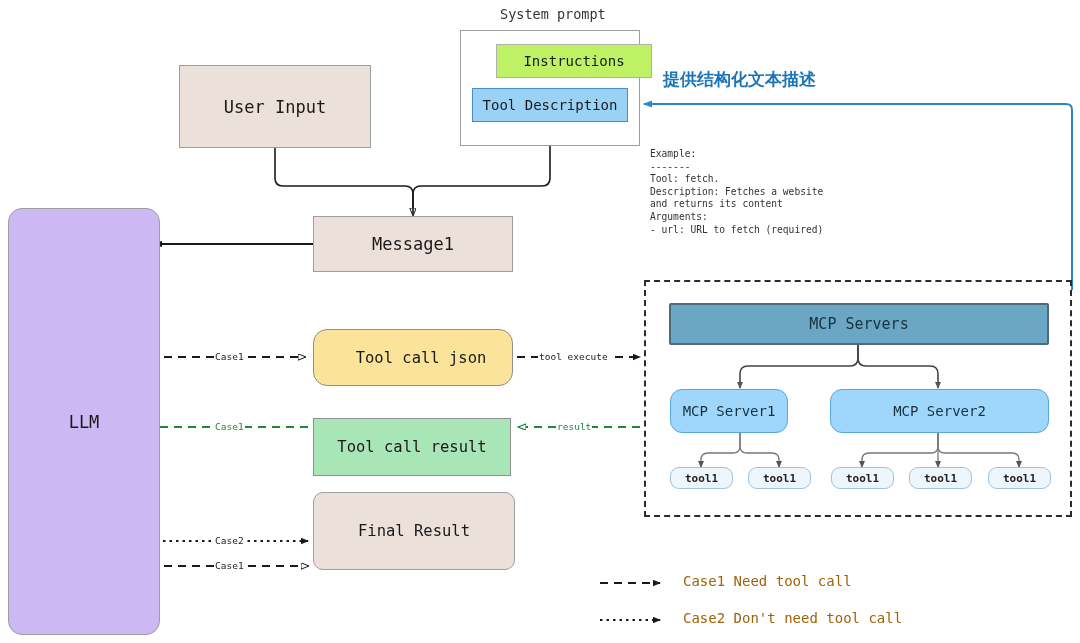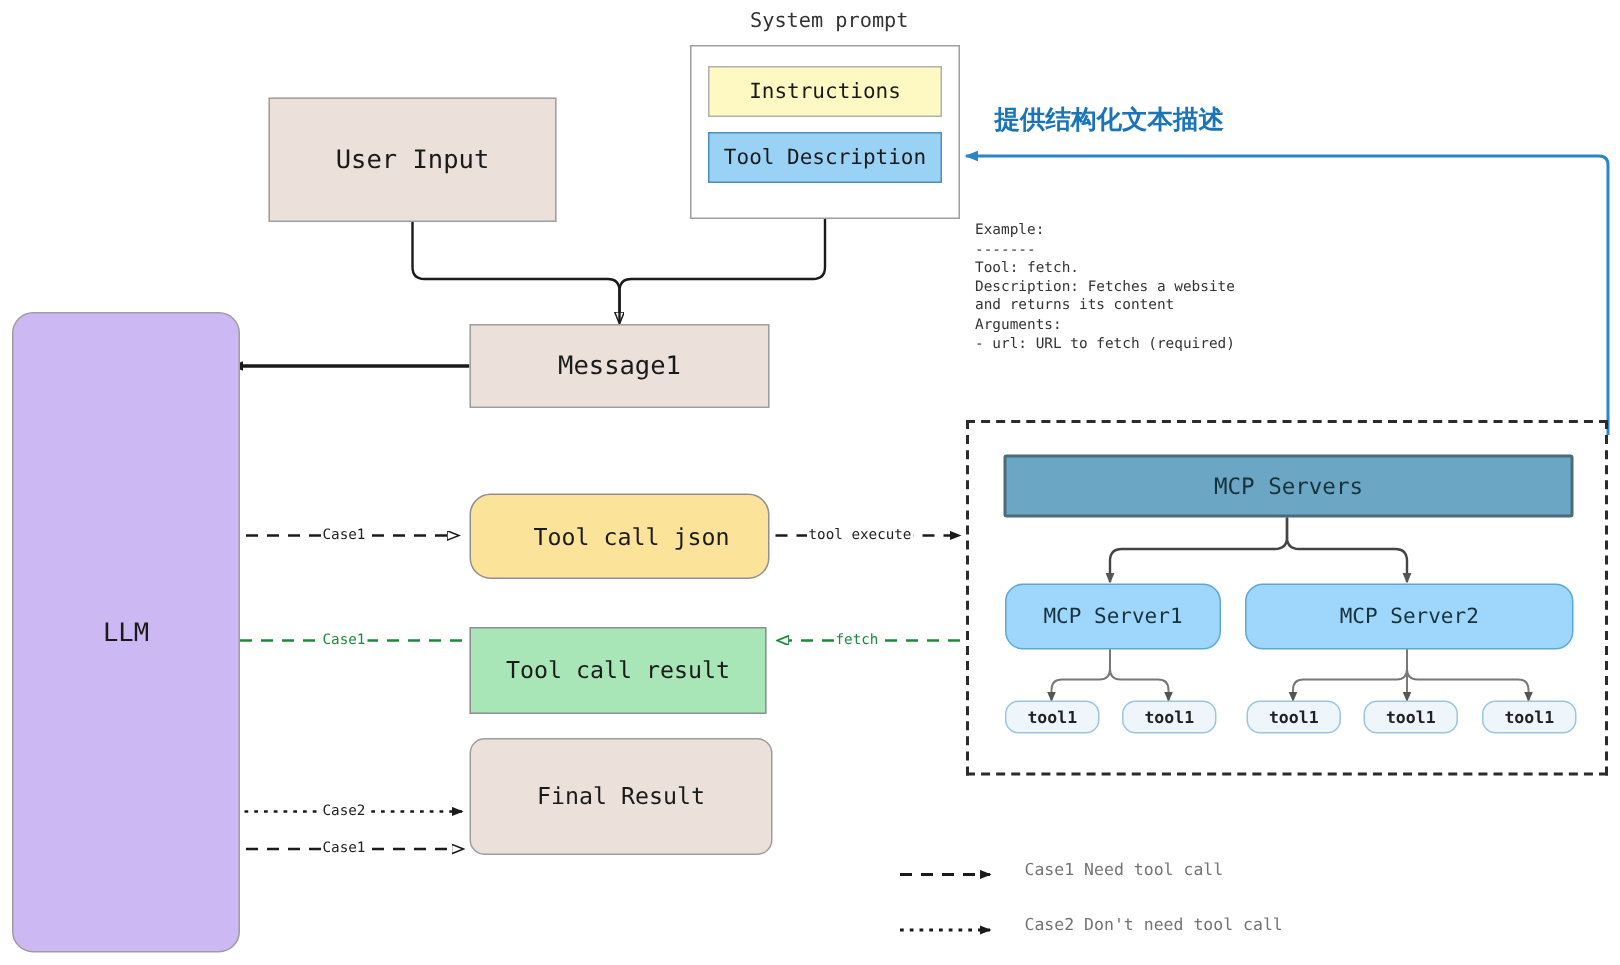--- a/index.html
+++ b/index.html
@@ -8,39 +8,39 @@
   #stage{position:absolute;left:0;top:0;width:1080px;height:643px;}
   .node{position:absolute;box-sizing:border-box;display:flex;align-items:center;
         justify-content:center;text-align:center;color:#1a1a1a;}
 
   
   .beige      {background:#ece0db;border:1.6px solid #9e9e9e;}
   .lavender   {background:#ccb8f2;border:1.6px solid #9e9e9e;border-radius:14px;}
   .yellow     {background:#fbe49a;border:1.6px solid #8f8f8f;border-radius:14px;}
   .green      {background:#a8e6b8;border:1.6px solid #8f8f8f;}
   .sysbox     {background:#ffffff;border:1.6px solid #9e9e9e;}
-  .grey       {background:#fef9c3;border:1.6px solid #b0b0b0;}
+  .grey       {background:#bef264;border:1.6px solid #b0b0b0;margin-left:24px;}
   .lightblue  {background:#9ad2f5;border:1.6px solid #4a8fc0;}
   .steelblue  {background:#6ba7c4;border:2px solid #4b6b78;border-radius:2px;
                color:#17313d;}
   .skyblue    {background:#9fd6fb;border:1.6px solid #5aa8d8;border-radius:12px;
                color:#17313d;}
   .toolpill   {background:#eef6fb;border:1.4px solid #9cc4dd;border-radius:9px;
                color:#222;font-size:11px;font-weight:bold;}
   .dashregion {position:absolute;box-sizing:border-box;border:2px dashed #2b2b2b;}
 
   .caption{position:absolute;font-size:13.5px;color:#333;white-space:pre;}
   .cn-note{position:absolute;color:#1a74b8;font-size:17px;font-weight:bold;
            font-family:"DejaVu Sans","Liberation Sans",sans-serif;white-space:pre;}
   .example{position:absolute;font-size:9.6px;line-height:12.6px;color:#333;
            white-space:pre;}
   .edgelabel{position:absolute;font-size:9.5px;white-space:pre;}
   .edgelabel.blk{color:#222;background:#fff;padding:0 1px;}
   .edgelabel.grn{color:#1b8a3a;background:#fff;padding:0 1px;}
-  .legend-text{position:absolute;font-size:11px;color:#737373;white-space:pre;}
+  .legend-text{position:absolute;font-size:14px;color:#a16207;white-space:pre;}
   svg.overlay{position:absolute;left:0;top:0;width:1080px;height:643px;
               pointer-events:none;}
 </style>
 </head>
 <body>
 
 <div id="stage">
 
   <svg class="overlay">
     <defs>
@@ -123,33 +123,33 @@
 Tool: fetch.
 Description: Fetches a website
 and returns its content
 Arguments:
 - url: URL to fetch (required)</div>
 
   <div class="dashregion" style="left:644px;top:280px;width:428px;height:237px;"></div>
 
   <div class="node steelblue" style="left:669px;top:303px;width:380px;height:42px;font-size:15px;">MCP Servers</div>
 
-  <div class="node skyblue" style="left:670px;top:389px;width:144px;height:44px;font-size:14px;">MCP Server1</div>
+  <div class="node skyblue" style="left:670px;top:389px;width:118px;height:44px;font-size:14px;">MCP Server1</div>
 
   <div class="node skyblue" style="left:830px;top:389px;width:219px;height:44px;font-size:14px;">MCP Server2</div>
 
   <div class="node toolpill" style="left:670px;top:467px;width:63px;height:22px;">tool1</div>
   <div class="node toolpill" style="left:748px;top:467px;width:63px;height:22px;">tool1</div>
   <div class="node toolpill" style="left:831px;top:467px;width:63px;height:22px;">tool1</div>
   <div class="node toolpill" style="left:909px;top:467px;width:63px;height:22px;">tool1</div>
   <div class="node toolpill" style="left:988px;top:467px;width:63px;height:22px;">tool1</div>
 
   <div class="edgelabel blk" style="left:214px;top:351px;">Case1</div>
   <div class="edgelabel blk" style="left:538px;top:351px;">tool execute</div>
   <div class="edgelabel grn" style="left:214px;top:421px;">Case1</div>
-  <div class="edgelabel grn" style="left:556px;top:421px;">fetch</div>
+  <div class="edgelabel grn" style="left:556px;top:421px;">result</div>
   <div class="edgelabel blk" style="left:214px;top:535px;">Case2</div>
   <div class="edgelabel blk" style="left:214px;top:560px;">Case1</div>
 
   <div class="legend-text" style="left:683px;top:573px;">Case1 Need tool call</div>
   <div class="legend-text" style="left:683px;top:610px;">Case2 Don't need tool call</div>
 
 </div>
 
 </body></html>

